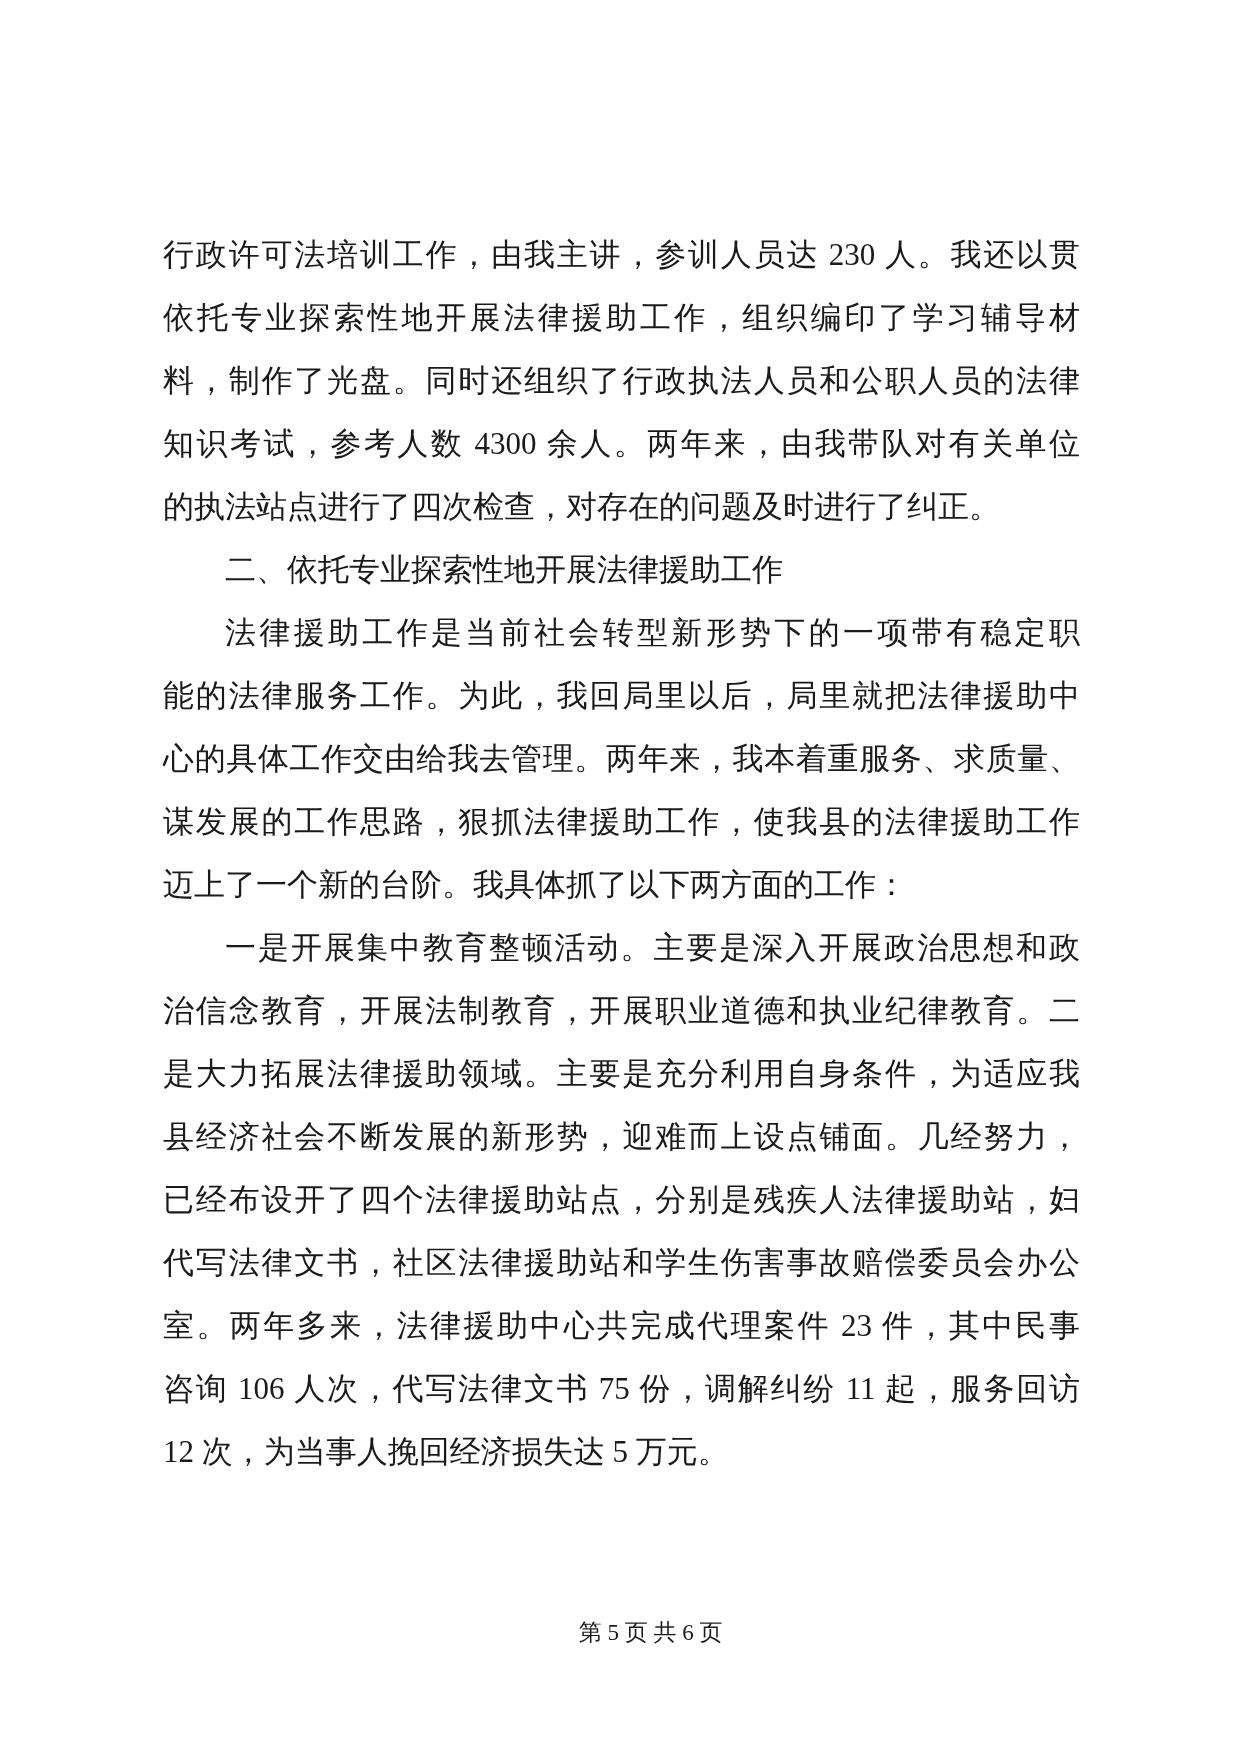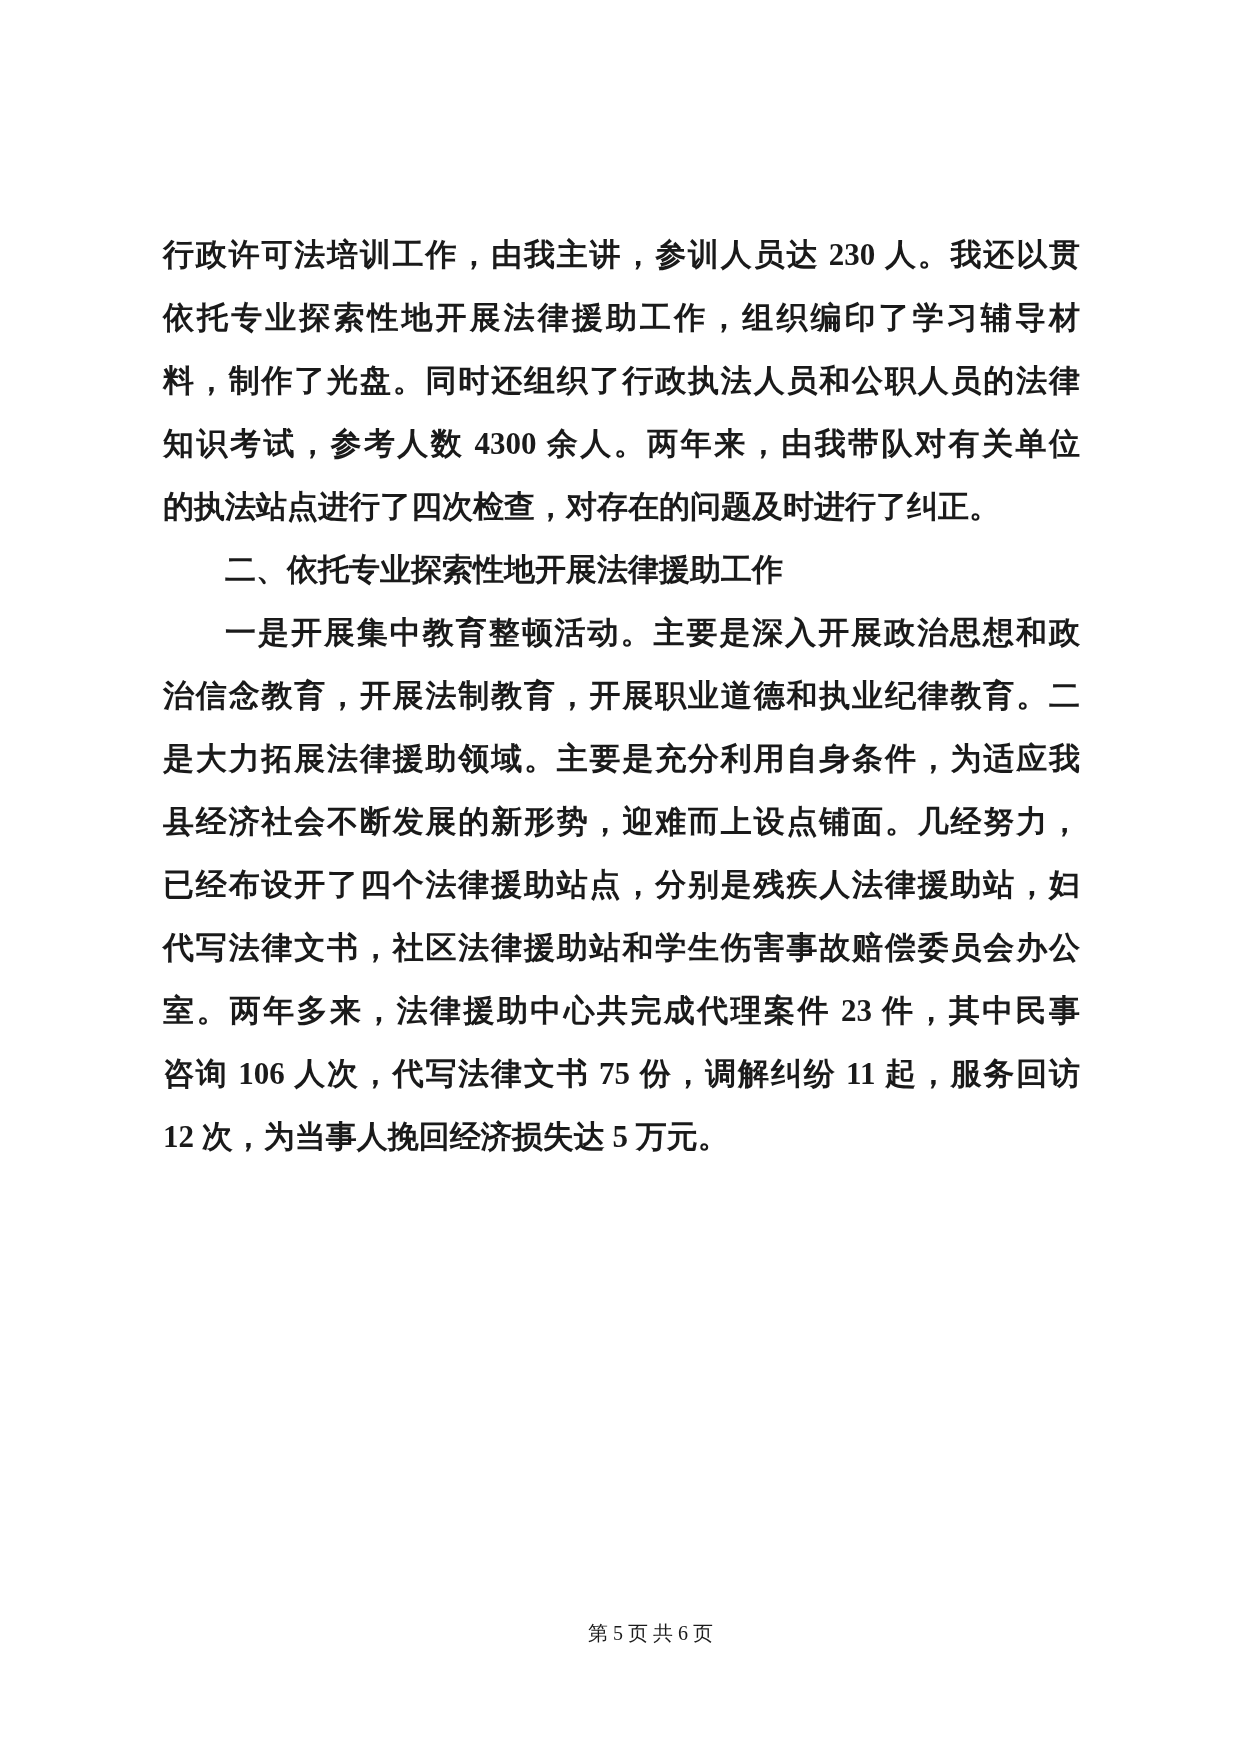--- a/index.html
+++ b/index.html
@@ -34,57 +34,63 @@
   }
   .line {
     height: 63px;
     line-height: 63px;
     font-size: 31px;
     text-align: justify;
     text-align-last: justify;
     text-justify: inter-ideograph;
     white-space: nowrap;
     overflow: visible;
-    font-weight: bold;
   }
   .line.last {
     text-align-last: left;
   }
   .line.indent {
     text-indent: 2em;
   }
   .footer {
     position: absolute;
     left: 0;
     right: 0;
     top: 1615px;
     height: 36px;
     line-height: 36px;
     text-align: center;
     padding-left: 60px; 
-    font-size: 20px;
+    font-size: 23px;
     color: #1a1a1a;
   }
 </style>
 </head>
 <body>
 
 <div class="page">
   <div class="doc-body" id="doc-body">
       <div class="paragraph">
         <div class="line">行政许可法培训工作，由我主讲，参训人员达 230 人。我还以贯</div>
         <div class="line">依托专业探索性地开展法律援助工作，组织编印了学习辅导材</div>
         <div class="line">料，制作了光盘。同时还组织了行政执法人员和公职人员的法律</div>
         <div class="line">知识考试，参考人数 4300 余人。两年来，由我带队对有关单位</div>
         <div class="line last">的执法站点进行了四次检查，对存在的问题及时进行了纠正。</div>
       </div>
       <div class="paragraph">
         <div class="line indent last">二、依托专业探索性地开展法律援助工作</div>
       </div>
       <div class="paragraph">
+        <div class="line indent">法律援助工作是当前社会转型新形势下的一项带有稳定职</div>
+        <div class="line">能的法律服务工作。为此，我回局里以后，局里就把法律援助中</div>
+        <div class="line">心的具体工作交由给我去管理。两年来，我本着重服务、求质量、</div>
+        <div class="line">谋发展的工作思路，狠抓法律援助工作，使我县的法律援助工作</div>
+        <div class="line last">迈上了一个新的台阶。我具体抓了以下两方面的工作：</div>
+      </div>
+      <div class="paragraph">
         <div class="line indent">一是开展集中教育整顿活动。主要是深入开展政治思想和政</div>
         <div class="line">治信念教育，开展法制教育，开展职业道德和执业纪律教育。二</div>
         <div class="line">是大力拓展法律援助领域。主要是充分利用自身条件，为适应我</div>
         <div class="line">县经济社会不断发展的新形势，迎难而上设点铺面。几经努力，</div>
         <div class="line">已经布设开了四个法律援助站点，分别是残疾人法律援助站，妇</div>
         <div class="line">代写法律文书，社区法律援助站和学生伤害事故赔偿委员会办公</div>
         <div class="line">室。两年多来，法律援助中心共完成代理案件 23 件，其中民事</div>
         <div class="line">咨询 106 人次，代写法律文书 75 份，调解纠纷 11 起，服务回访</div>
         <div class="line last">12 次，为当事人挽回经济损失达 5 万元。</div>
       </div>

